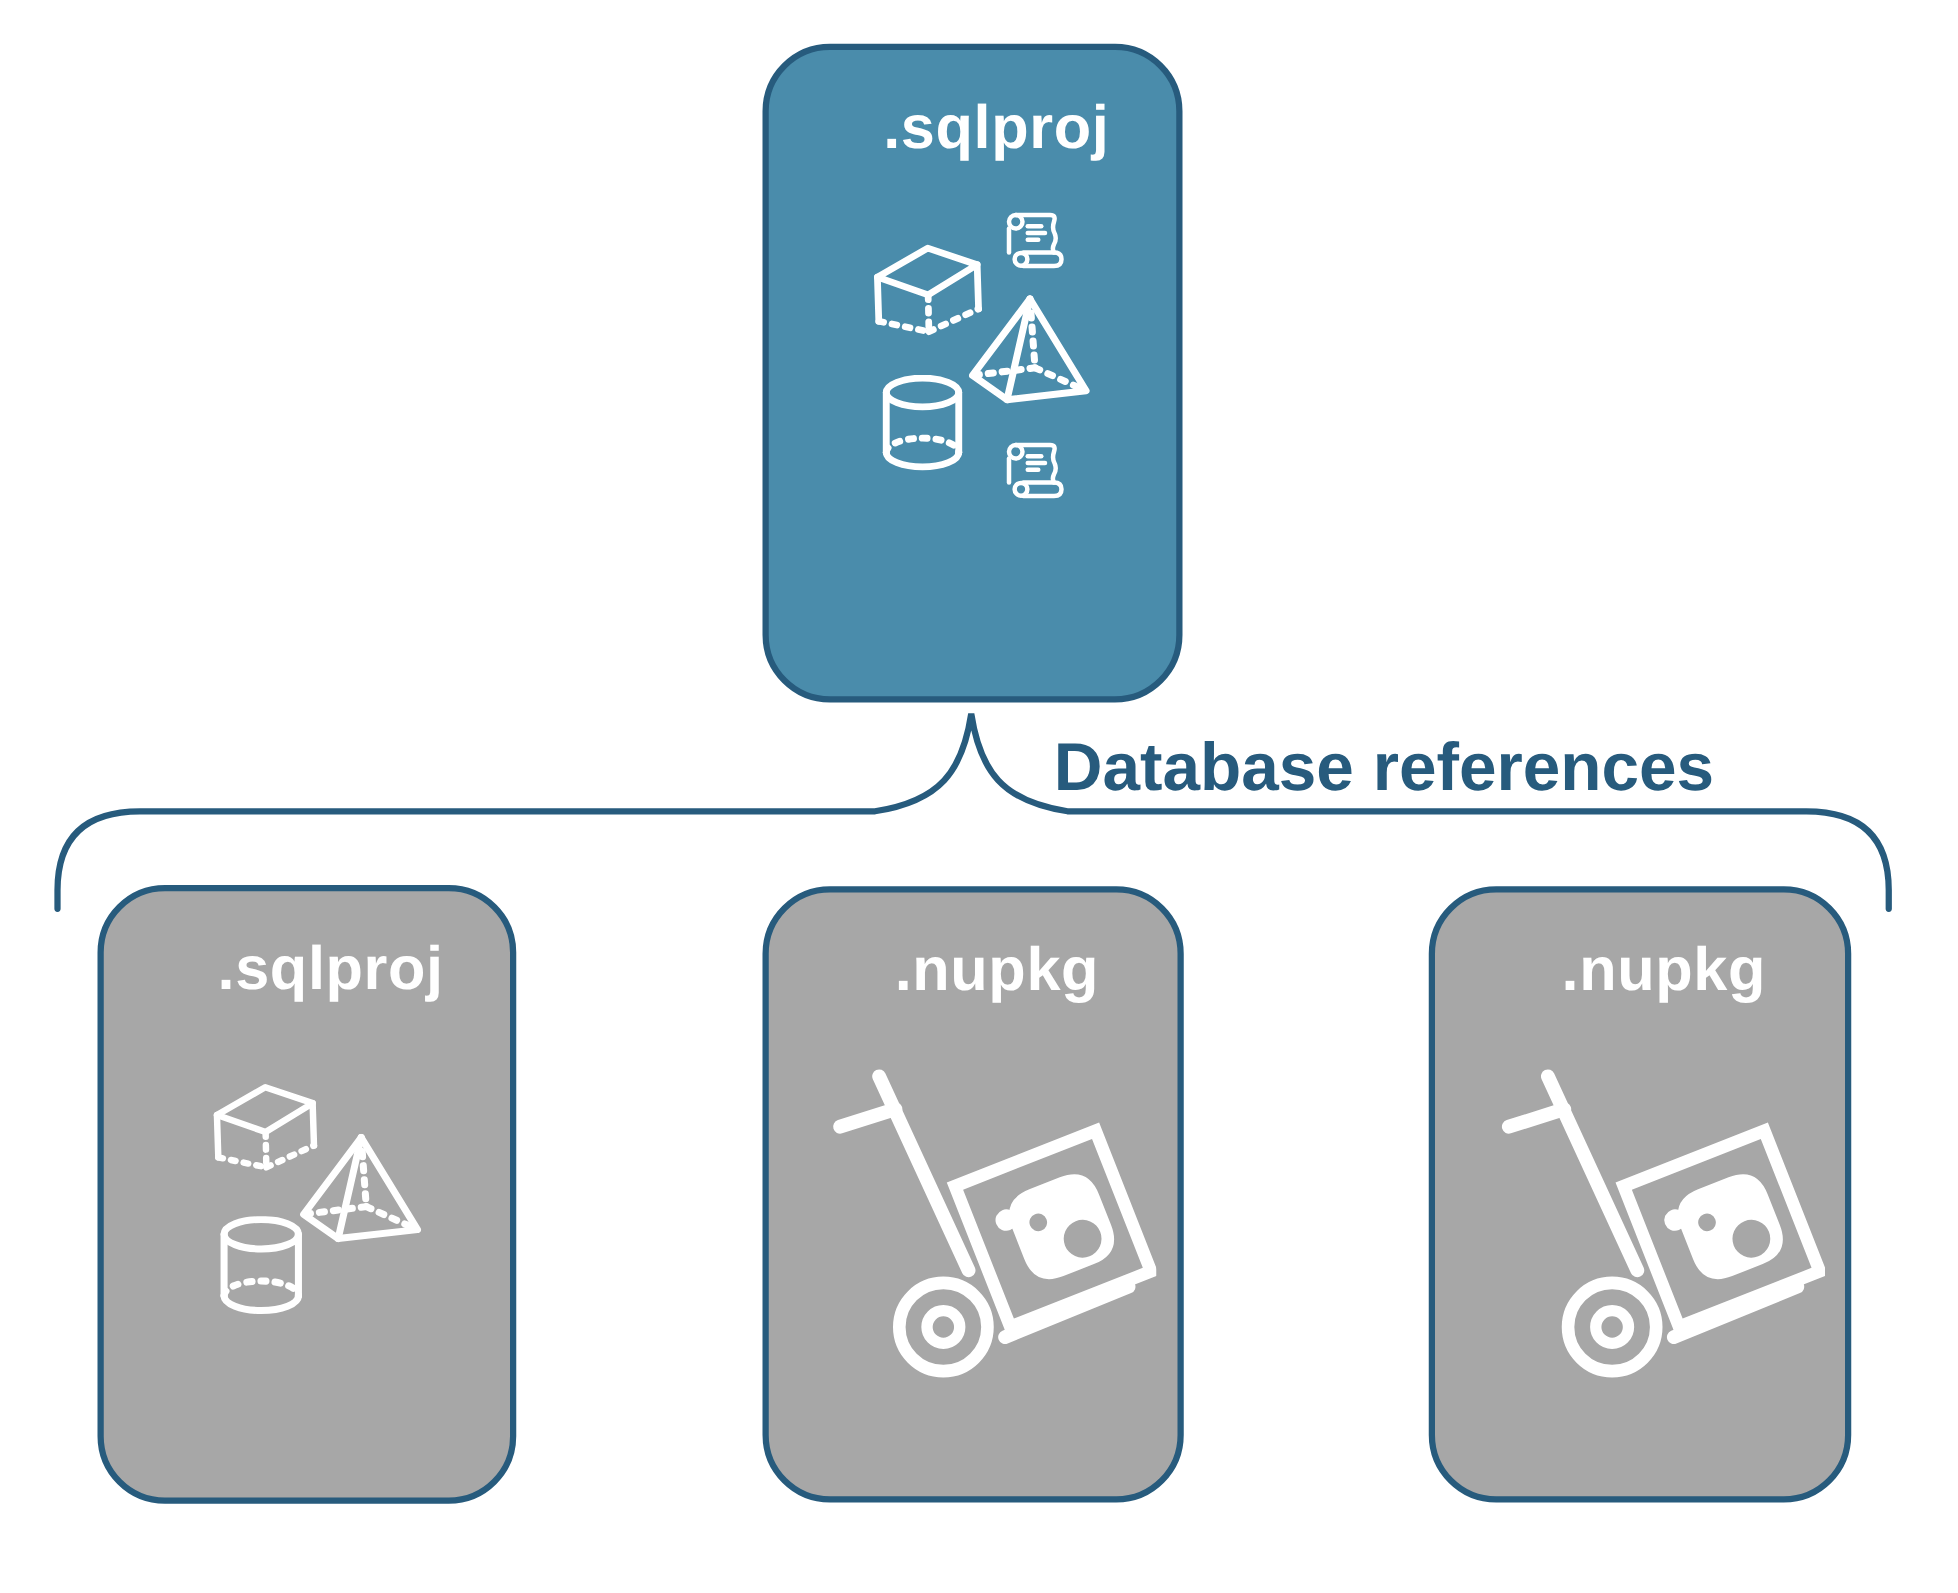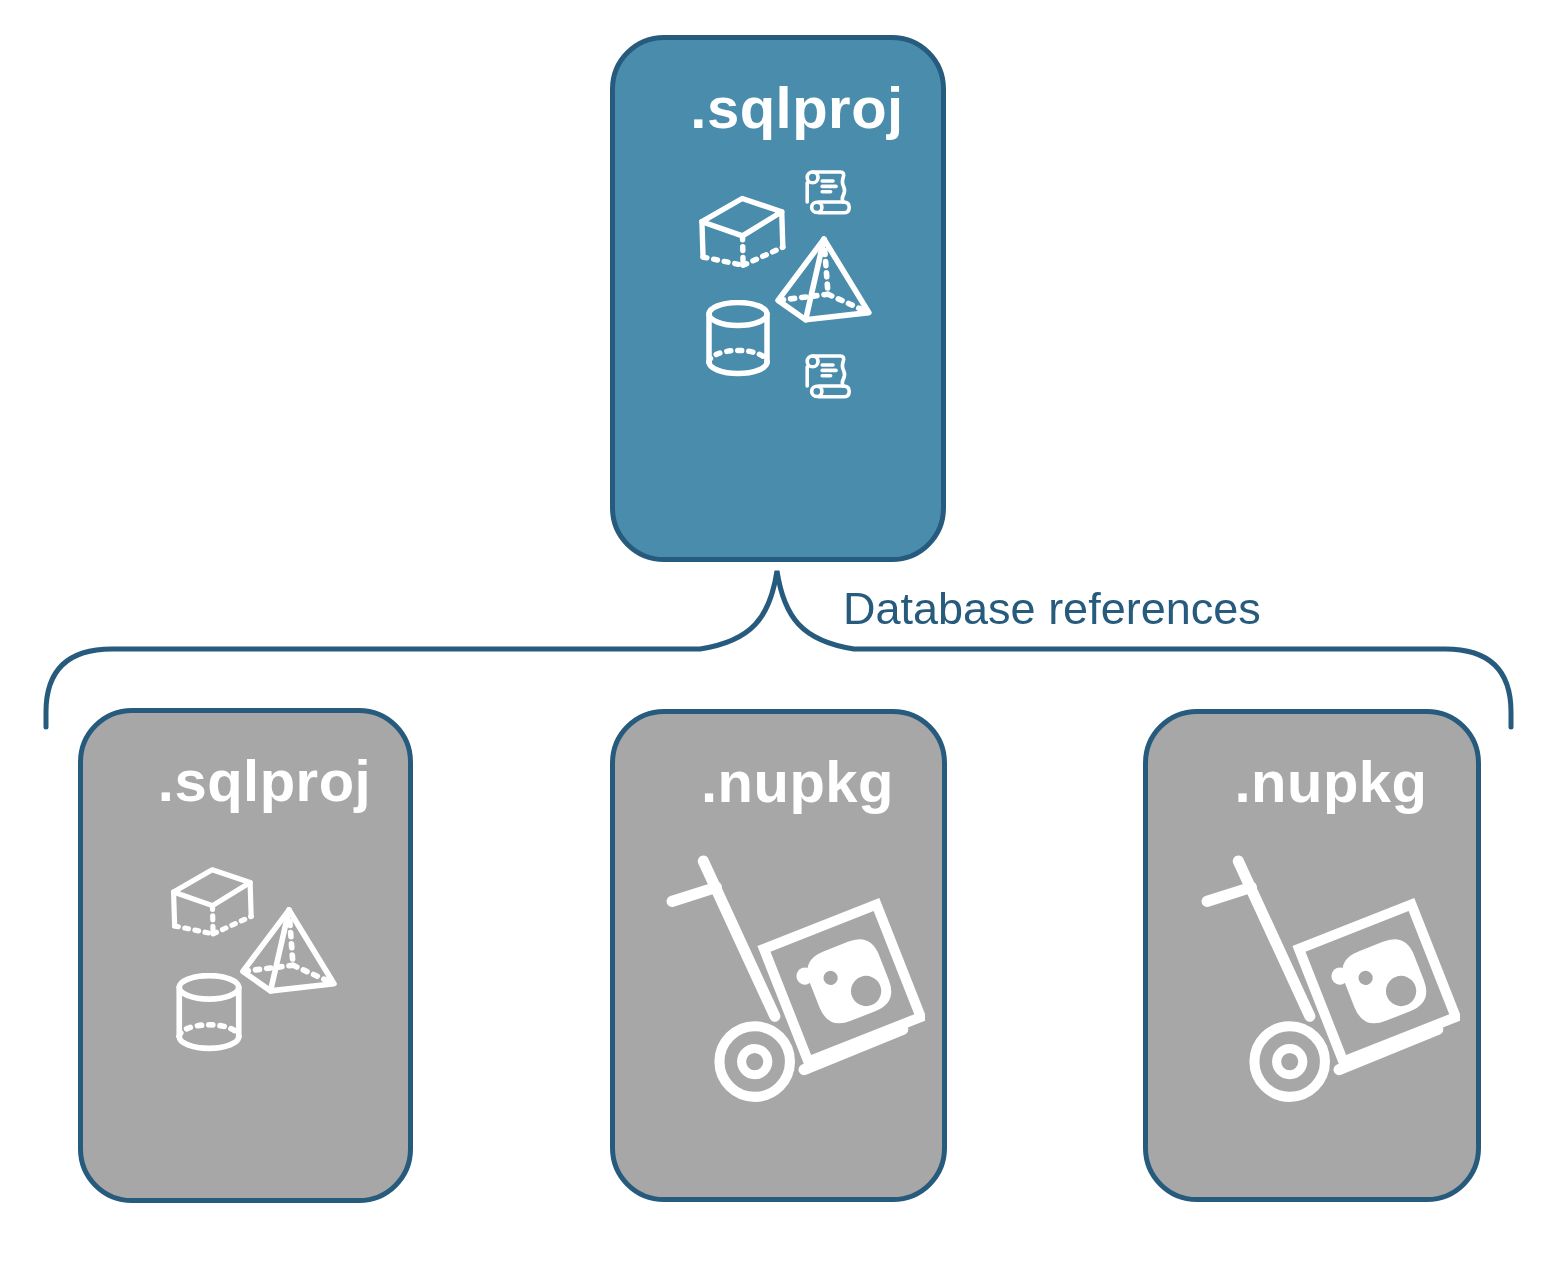--- a/index.html
+++ b/index.html
@@ -21,37 +21,37 @@
     border: 5px solid var(--dark);
     border-radius: 54px;
     box-sizing: border-box;
   }
   .node.root  { background: var(--teal); }
   .node.child { background: var(--gray); }
   .node-title {
     display: block;
     text-align: center;
     margin-top: 34px;
-    font-size: 58px;
+    font-size: 49px;
     font-weight: 700;
     color: var(--white);
     letter-spacing: 0.5px;
     margin-left: 38px;
   }
   .icon { position: absolute; }
   .icon svg { display: block; width: 100%; height: 100%; }
   .connector-svg {
     position: absolute; left: 0; top: 0;
     pointer-events: none;
   }
   .connector-label {
     position: absolute;
     left: 843px; top: 583px;
-    font-size: 45px;
-    font-weight: 400;
+    font-size: 54px;
+    font-weight: 700;
     color: var(--dark);
     white-space: nowrap;
   }
 </style>
 </head>
 <body>
 
 <svg width="0" height="0" style="position:absolute" aria-hidden="true">
   <defs>
     <g id="sym-cube" fill="none" stroke="#FFFFFF" stroke-width="5.5" stroke-linecap="round" stroke-linejoin="round">

